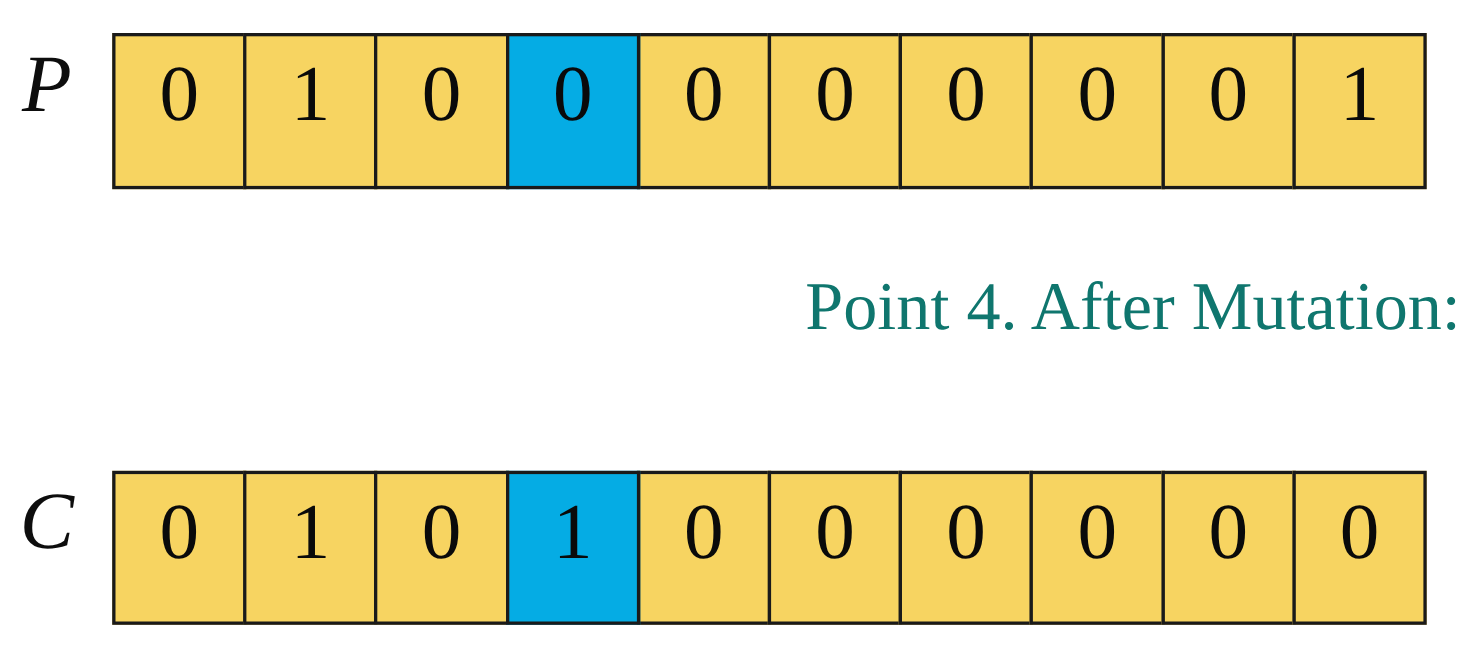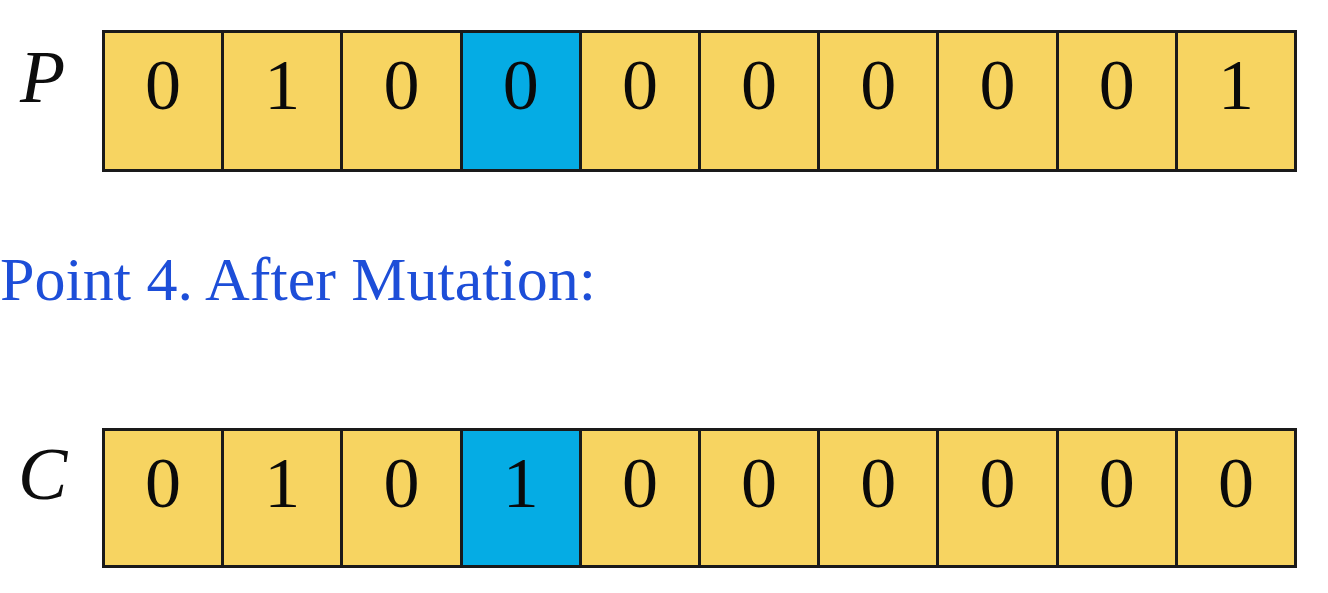--- a/index.html
+++ b/index.html
@@ -57,26 +57,27 @@
     line-height: 1;
     color: #0a0a0a;
     margin-top: 16px;
     user-select: none;
   }
 
   .caption {
     position: absolute;
     left: 0;
     right: 0;
-    text-align: left;
+    text-align: right;
     font-family: "Liberation Serif", "DejaVu Serif", serif;
     font-size: 62px;
     line-height: 1;
-    color: #1d4ed8;
+    color: #0f766e;
     user-select: none;
+    padding-left: 48px;
   }
 
   
   #parent-row      { left: 102px; top: 30px;  width: 1195px; height: 142px; }
   #child-row       { left: 102px; top: 428px; width: 1195px; height: 140px; }
   #parent-label    { left: 20px;  top: 40px; }
   #child-label     { left: 18px;  top: 437px; }
   #mutation-caption{ top: 248px; }
 </style>
 </head>

